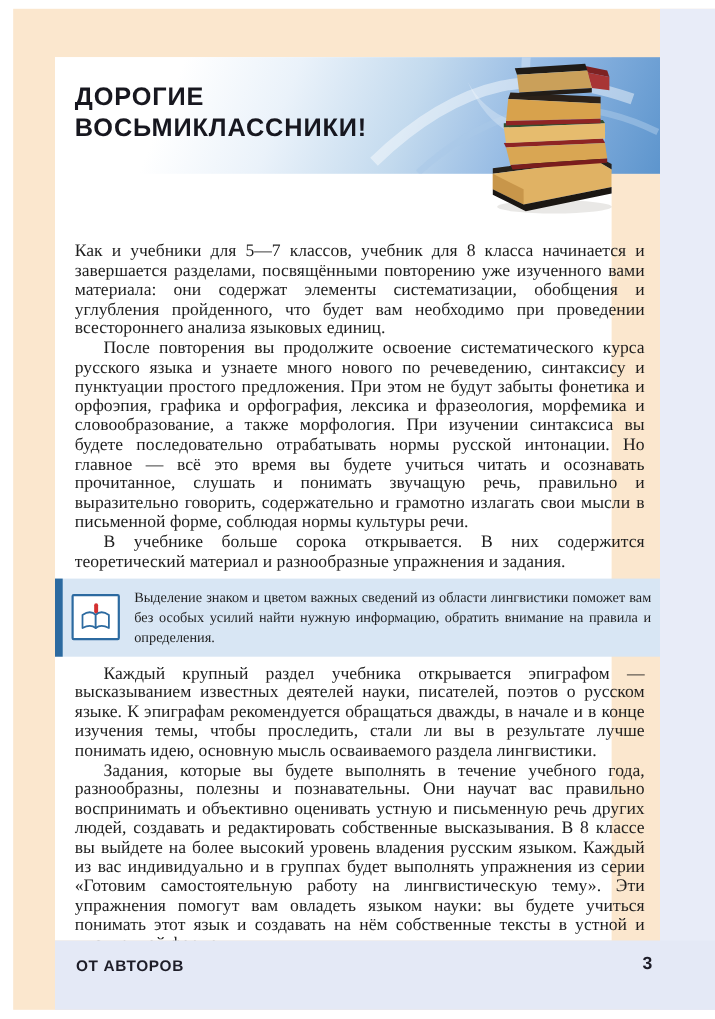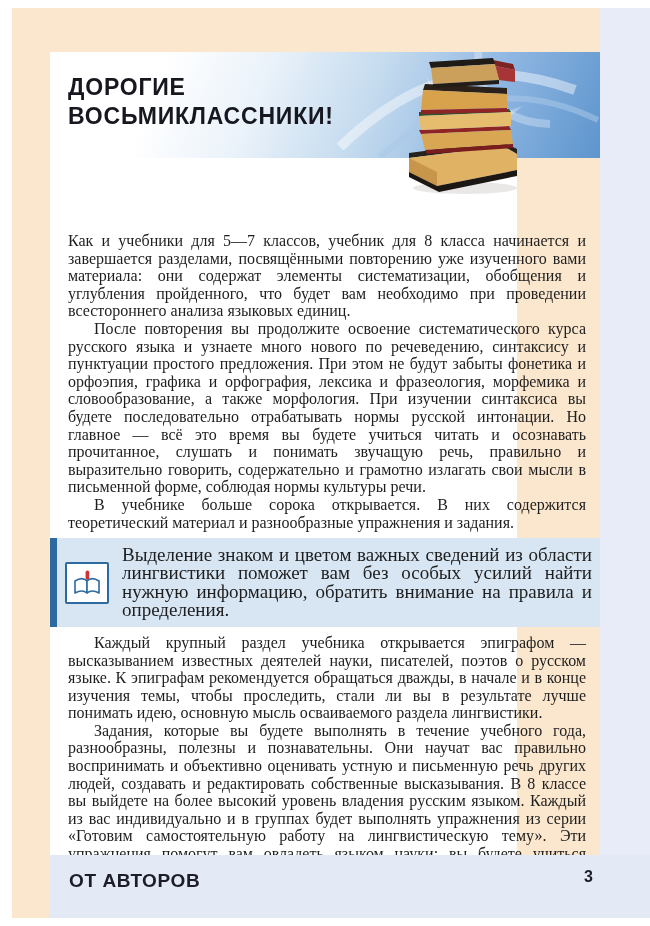--- a/index.html
+++ b/index.html
@@ -16,32 +16,32 @@
     width: 638px; height: 910px;
     background: #fbe7ce;
   }
   .right-col {
     position: absolute; right: 0; top: 0; bottom: 0;
     width: 50px;
     background: #e8ecf8;
   }
   .content-panel {
     position: absolute; left: 38px; top: 44px;
-    width: 467px; height: 803px;
+    width: 506px; height: 803px;
     background: #ffffff;
   }
   .footer-bar {
     position: absolute; left: 38px; top: 847px;
     width: 600px; height: 63px;
     background: #e4e9f6;
   }
   .footer-label {
     position: absolute; left: 19px; top: 15px;
     font-family: "Liberation Sans", sans-serif;
-    font-weight: bold; font-size: 19px; letter-spacing: 0.6px;
+    font-weight: bold; font-size: 14px; letter-spacing: 0.6px;
     color: #1d1d28;
   }
   .footer-page-number {
     position: absolute; right: 57px; top: 13px;
     font-family: "Liberation Sans", sans-serif;
     font-weight: bold; font-size: 16px;
     color: #1d1d28;
   }
   .header-band {
     position: absolute; left: 0; top: 0;
@@ -58,21 +58,21 @@
     font-family: "Liberation Sans", sans-serif;
     font-weight: bold; font-size: 23px; line-height: 29px;
     letter-spacing: 0.8px;
     color: #17171f;
   }
   .book-stack {
     position: absolute; right: -2px; top: -6px;
     width: 112px; height: 150px;
   }
   .body-text {
-    position: absolute; left: 18px; top: 180px;
+    position: absolute; left: 18px; top: 168px;
     width: 518px;
     font-size: 16px; line-height: 17.6px;
     color: #1e1e1e;
     text-align: justify;
   }
   .body-text p { margin: 0; text-indent: 26px; }
   .body-text p.first { text-indent: 0; }
   .callout-box {
     display: flex; align-items: center;
     margin: 7px -14px 7px -18px;
@@ -84,21 +84,21 @@
     flex: 0 0 auto;
     width: 44px; height: 42px;
     background: #ffffff;
     border: 2px solid #2c6aa0;
     border-radius: 2px;
     display: flex; align-items: center; justify-content: center;
     margin-right: 13px;
   }
   .callout-text {
     flex: 1 1 auto;
-    font-size: 19px; line-height: 18.2px;
+    font-size: 13px; line-height: 18.2px;
     text-align: justify;
     color: #1e1e1e;
   }
 </style>
 </head>
 <body>
 
 <div class="page-frame">
 
   <div class="right-col"></div>

